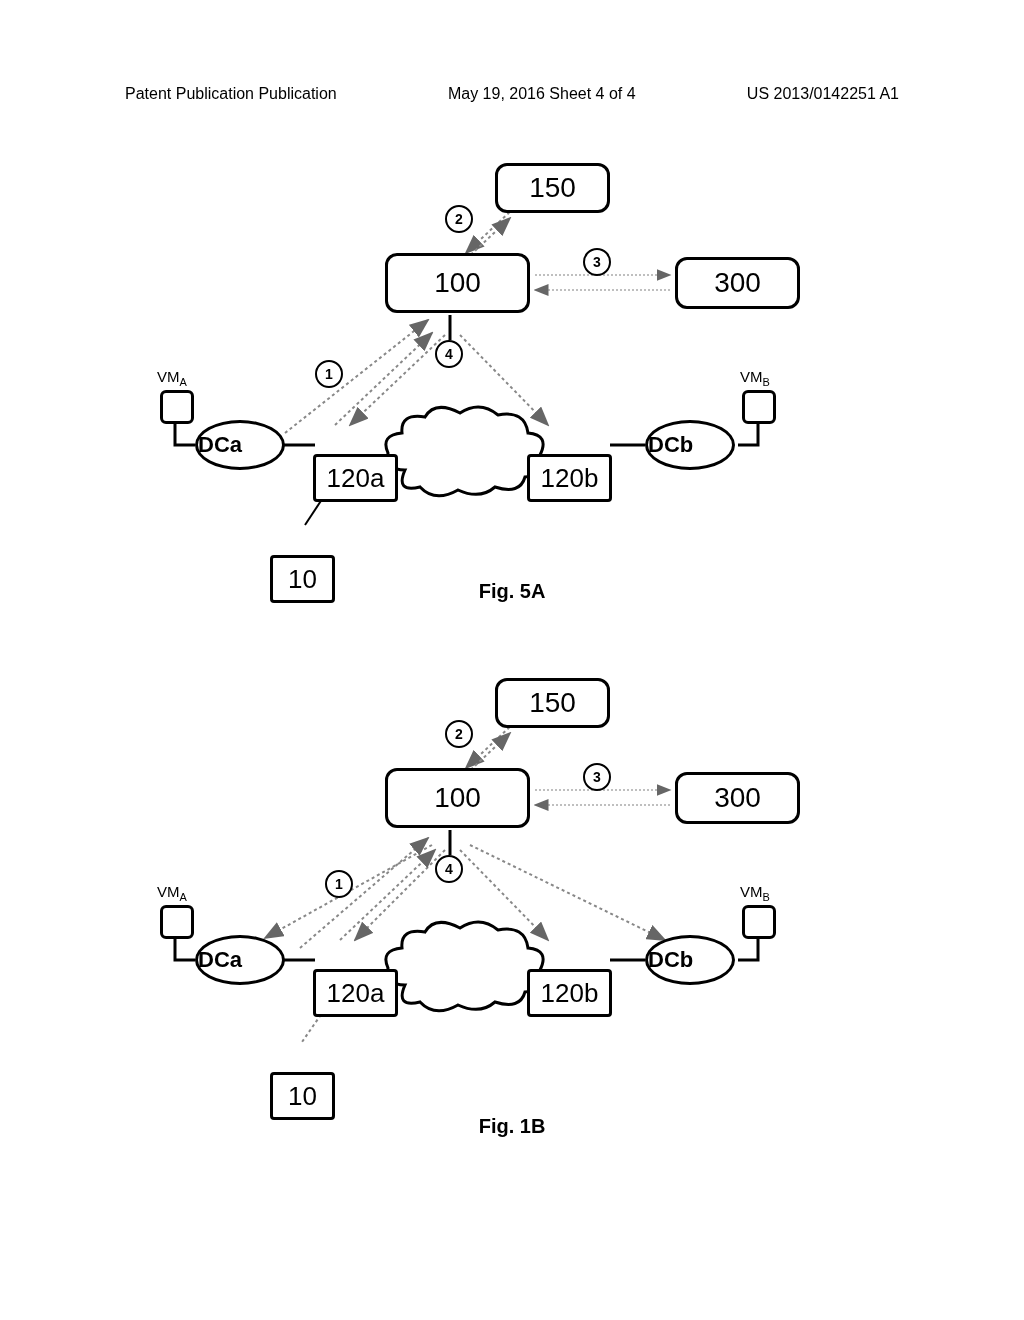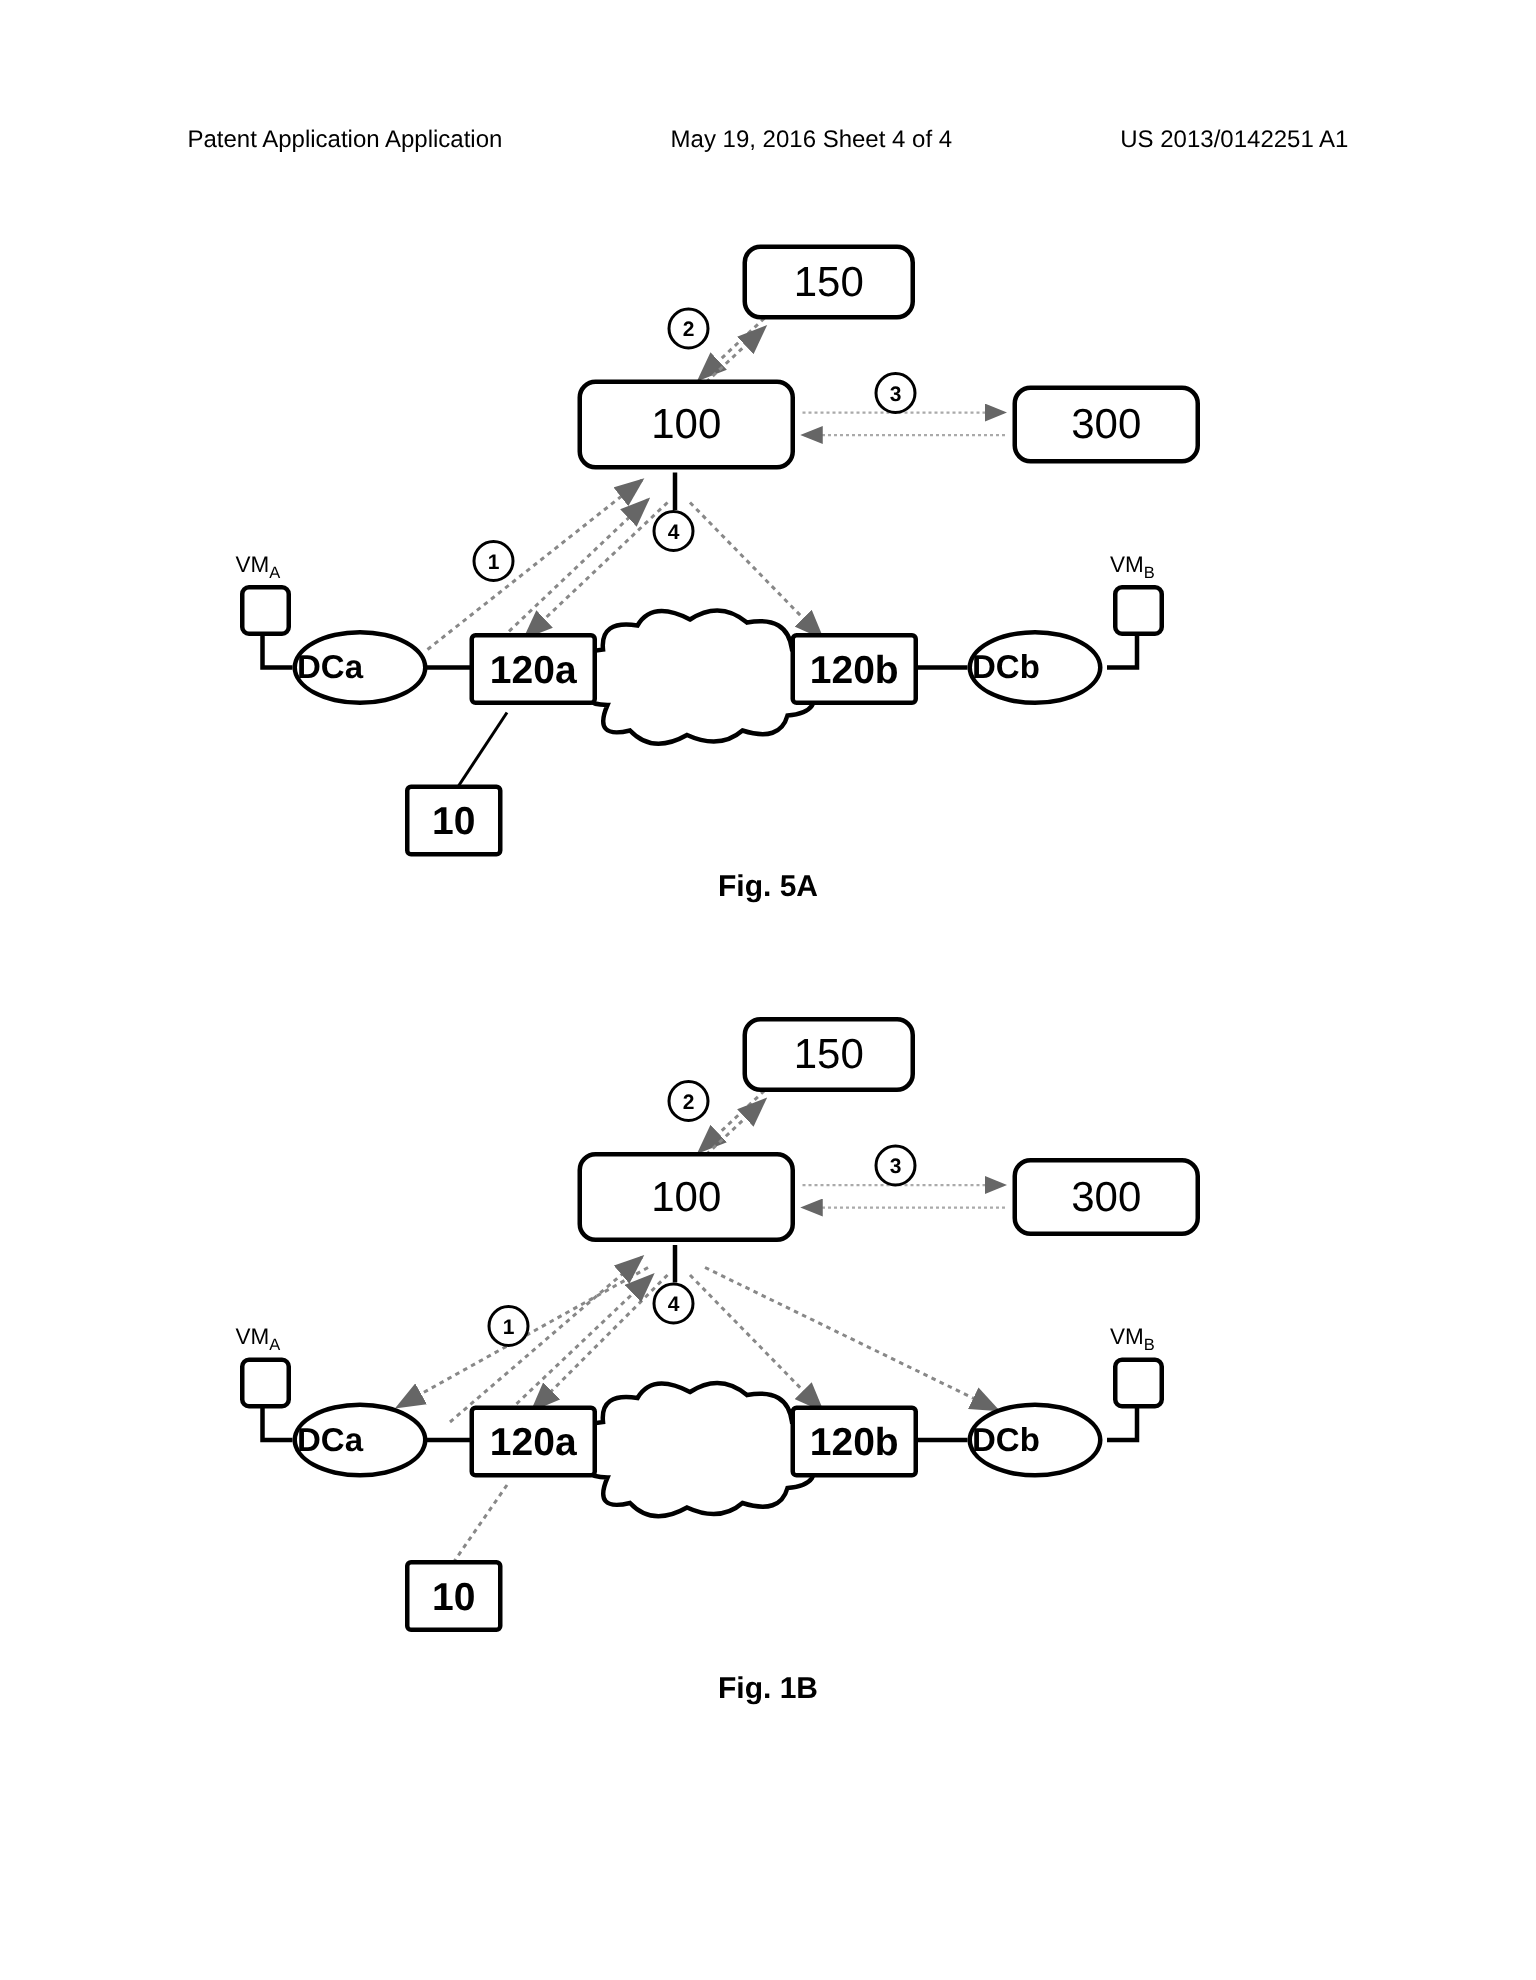--- a/index.html
+++ b/index.html
@@ -51,21 +51,22 @@
   }
   .small-box {
     position: absolute;
     border: 3px solid #000;
     border-radius: 4px;
     background: #fff;
     display: flex;
     align-items: center;
     justify-content: center;
     font-size: 26px;
-    font-weight: bold;
+    font-weight: normal;
+    margin-top: 32px;
   }
   .ellipse {
     position: absolute;
     border: 3px solid #000;
     border-radius: 50%;
     background: #fff;
     display: flex;
     align-items: center;
     font-size: 22px;
     font-weight: bold;
@@ -109,21 +110,21 @@
   .cloud {
     position: absolute;
     z-index: 0;
   }
   .z2 { z-index: 2; }
 </style>
 </head>
 <body>
 
 <div class="header">
-  <span>Patent Application Application</span>
+  <span>Patent Publication Publication</span>
   <span>May 19, 2016  Sheet 4 of 4</span>
   <span>US 2013/0142251 A1</span>
 </div>
 
 <div class="diagram diagram-a">
 
   <svg class="overlay" viewBox="0 0 1024 440">
     <defs>
       <marker id="arrA" markerWidth="10" markerHeight="8" refX="9" refY="4" orient="auto">
         <path d="M0,0 L10,4 L0,8 z" fill="#666"></path>

